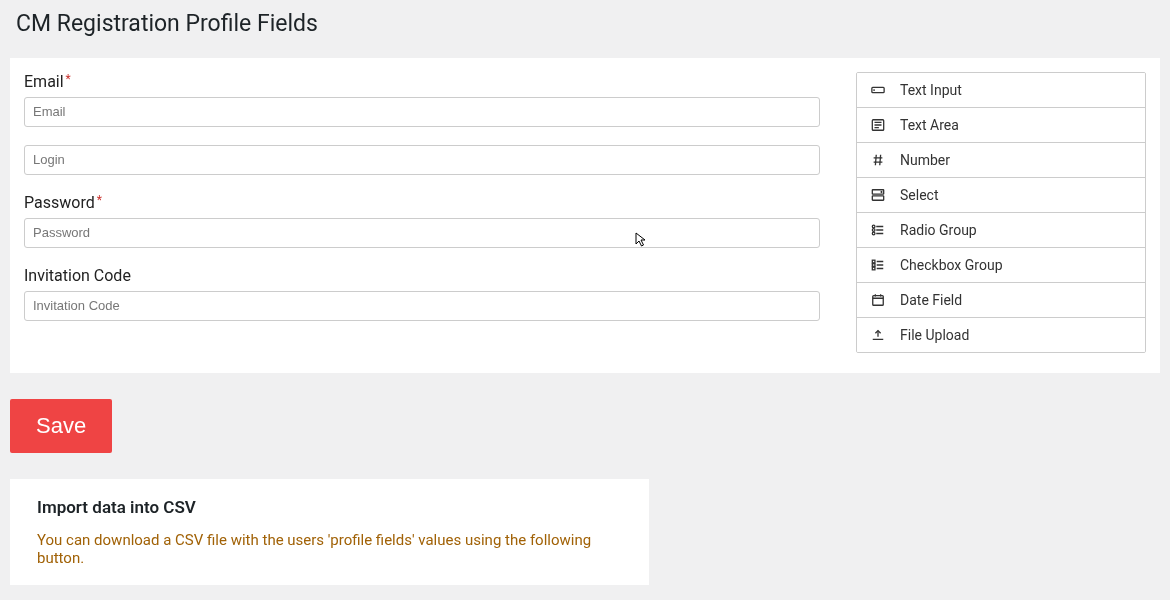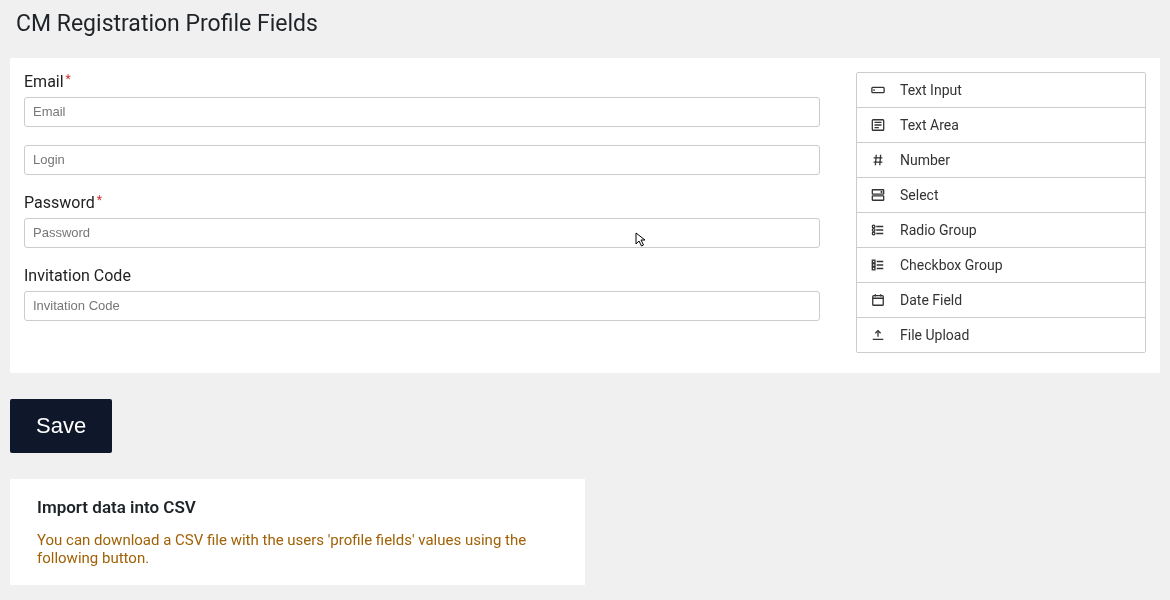--- a/index.html
+++ b/index.html
@@ -96,35 +96,35 @@
       flex-shrink: 0;
     }
     .ft-icon svg {
       width: 14px;
       height: 14px;
       stroke: currentColor;
       fill: none;
       stroke-width: 1.5;
     }
     .save-button {
-      background: #0f172a;
+      background: #ef4444;
       color: #fff;
       border: none;
       font-size: 22px;
       font-weight: 400;
       padding: 14px 26px;
       margin: 26px 10px 0 10px;
       cursor: pointer;
       border-radius: 2px;
     }
     .import-panel {
       background: #fff;
       margin: 26px 10px 0 10px;
       padding: 18px 27px;
-      width: 575px;
+      width: 639px;
     }
     .import-title {
       font-size: 17px;
       font-weight: 600;
       color: #1d2327;
       margin-bottom: 14px;
     }
     .import-desc {
       font-size: 15px;
       color: #a16207;

